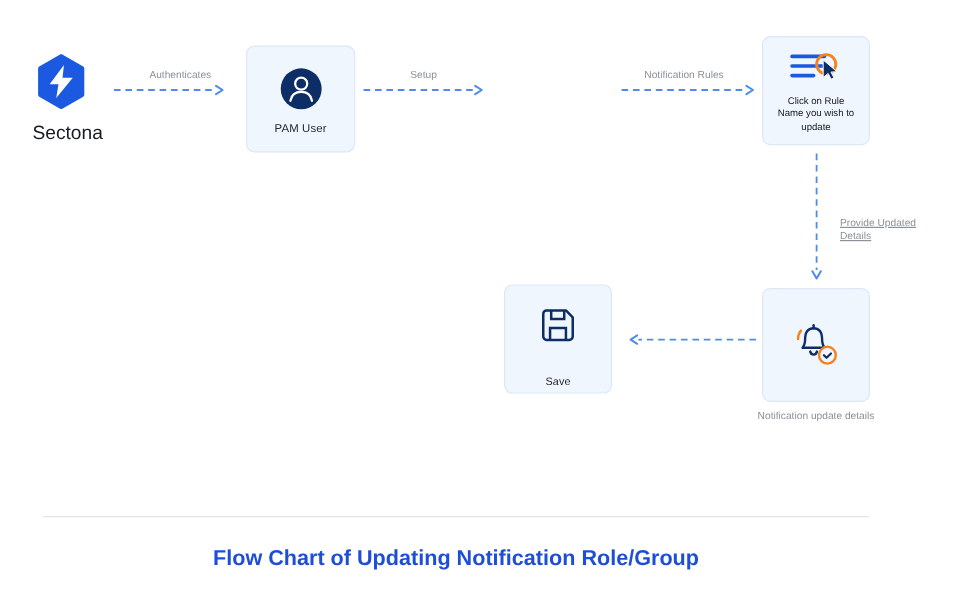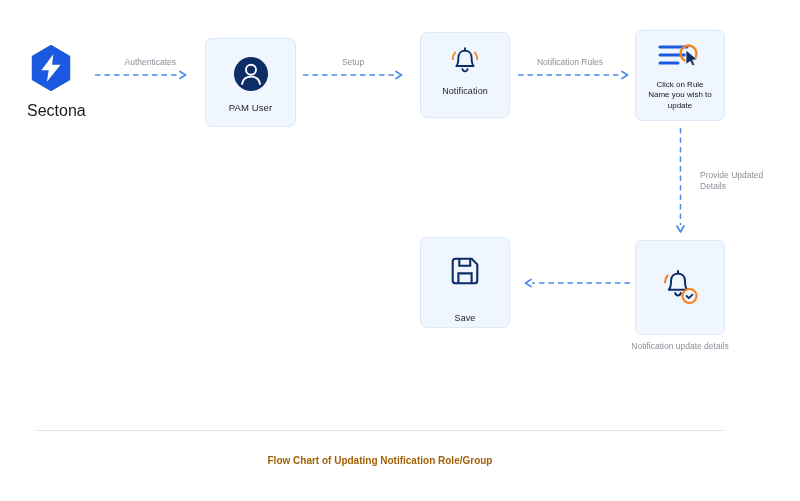--- a/index.html
+++ b/index.html
@@ -23,21 +23,21 @@
   }
   .node-label { font-size: 9.5px; color: #232830; letter-spacing: 0.1px; }
   .edge-label { position: absolute; font-size: 8.5px; color: #8b9099; text-align: center; line-height: 1.35; }
   .arrow { position: absolute; }
   .dash { stroke: #4d8ce8; stroke-width: 1.5; stroke-dasharray: 5.5 4; fill: none; }
   .head { stroke: #4d8ce8; stroke-width: 1.7; fill: none; stroke-linecap: round; stroke-linejoin: round; }
   .rule-text { font-size: 8px; color: #14181f; text-align: center; line-height: 1.3; width: 64px; margin-top: 5px; }
   .divider { position: absolute; left: 36px; top: 430px; width: 688px; height: 1px; background: #e3e3e3; }
   .title {
     position: absolute; left: 0; top: 455px; width: 760px;
-    text-align: center; font-size: 10px; font-weight: bold; color: #a16207;
+    text-align: center; font-size: 18px; font-weight: bold; color: #1d4ed8;
   }
   .logo-wrap { position: absolute; left: 27px; top: 45px; width: 48px; text-align: center; }
   .logo-label { font-size: 16px; color: #181c22; margin-top: 7px; }
 </style>
 </head>
 <body>
 
 <div class="canvas">
 
   <div class="logo-wrap">
@@ -62,30 +62,20 @@
     </svg>
     <div class="node-label" style="margin-top:10px;">PAM User</div>
   </div>
 
   <div class="edge-label" style="left:307px;top:57px;width:92px;">Setup</div>
   <svg class="arrow" style="left:302px;top:69px;" width="102" height="12" viewBox="0 0 102 12">
     <line class="dash" x1="1" y1="6" x2="93" y2="6"></line>
     <path class="head" d="M94 2.5 L99.5 6 L94 9.5"></path>
   </svg>
 
-  <div class="node" style="left:420px;top:32px;width:90px;height:86px;padding-top:13px;">
-    <svg width="34" height="31" viewBox="0 0 36 32">
-      <path d="M7.5 6.5 C5.8 8.6 5 10.8 5 13.5" fill="none" stroke="#f5821f" stroke-width="2" stroke-linecap="round"></path>
-      <path d="M28.5 6.5 C30.2 8.6 31 10.8 31 13.5" fill="none" stroke="#f5821f" stroke-width="2" stroke-linecap="round"></path>
-      <line x1="18" y1="2" x2="18" y2="4.5" stroke="#0d2d66" stroke-width="2" stroke-linecap="round"></line>
-      <path d="M18 4.5 C13.5 4.5 11 8 11 12 C11 18.5 8.8 20.8 8.8 20.8 H27.2 C27.2 20.8 25 18.5 25 12 C25 8 22.5 4.5 18 4.5 Z" fill="none" stroke="#0d2d66" stroke-width="2" stroke-linejoin="round"></path>
-      <path d="M15.2 24 C15.7 25.7 16.7 26.5 18 26.5 C19.3 26.5 20.3 25.7 20.8 24" fill="none" stroke="#0d2d66" stroke-width="2" stroke-linecap="round"></path>
-    </svg>
-    <div class="node-label" style="margin-top:9px;font-size:9px;">Notification</div>
-  </div>
 
   <div class="edge-label" style="left:517px;top:57px;width:106px;">Notification Rules</div>
   <svg class="arrow" style="left:517px;top:69px;" width="113" height="12" viewBox="0 0 113 12">
     <line class="dash" x1="1" y1="6" x2="104" y2="6"></line>
     <path class="head" d="M105 2.5 L110.5 6 L105 9.5"></path>
   </svg>
 
   <div class="node" style="left:635px;top:30px;width:90px;height:91px;padding-top:10px;">
     <svg width="46" height="34" viewBox="0 0 46 34">
       <line x1="3" y1="6" x2="30" y2="6" stroke="#1b59e0" stroke-width="3" stroke-linecap="round"></line>
@@ -94,21 +84,21 @@
       <circle cx="31.5" cy="12.5" r="8" fill="none" stroke="#f5821f" stroke-width="2.4"></circle>
       <path d="M29 9 L29 23.5 L33.1 20.2 L35.6 25 L38 23.8 L35.5 19.1 L40.5 18.7 Z" fill="#0d2d66" stroke="#ffffff" stroke-width="0.8"></path>
     </svg>
     <div class="rule-text">Click on Rule Name you wish to update</div>
   </div>
 
   <svg class="arrow" style="left:673px;top:127px;" width="15" height="108" viewBox="0 0 15 108">
     <line class="dash" x1="7.5" y1="1" x2="7.5" y2="98"></line>
     <path class="head" d="M4 99 L7.5 105 L11 99"></path>
   </svg>
-  <div class="edge-label" style="left:700px;top:170px;width:74px;text-align:left;">Provide Updated Details</div>
+  <div class="edge-label" style="left:700px;top:180px;width:74px;text-align:left;text-decoration:underline;">Provide Updated Details</div>
 
   <div class="node" style="left:635px;top:240px;width:90px;height:95px;justify-content:center;">
     <svg width="40" height="37" viewBox="0 0 40 37">
       <path d="M7.5 6.5 C5.8 8.6 5 10.8 5 13.5" fill="none" stroke="#f5821f" stroke-width="2" stroke-linecap="round"></path>
       <line x1="18" y1="2" x2="18" y2="4.5" stroke="#0d2d66" stroke-width="2" stroke-linecap="round"></line>
       <path d="M18 4.5 C13.5 4.5 11 8 11 12 C11 18.5 8.8 20.8 8.8 20.8 H27.2 C27.2 20.8 25 18.5 25 12 C25 8 22.5 4.5 18 4.5 Z" fill="none" stroke="#0d2d66" stroke-width="2" stroke-linejoin="round"></path>
       <path d="M15.2 24 C15.7 25.7 16.7 26.5 18 26.5 C19.3 26.5 20.3 25.7 20.8 24" fill="none" stroke="#0d2d66" stroke-width="2" stroke-linecap="round"></path>
       <circle cx="29.5" cy="27" r="7" fill="#f0f6fd" stroke="#f5821f" stroke-width="2"></circle>
       <path d="M26.6 27 L28.8 29.2 L32.5 25.6" fill="none" stroke="#0d2d66" stroke-width="1.8" stroke-linecap="round" stroke-linejoin="round"></path>
     </svg>

